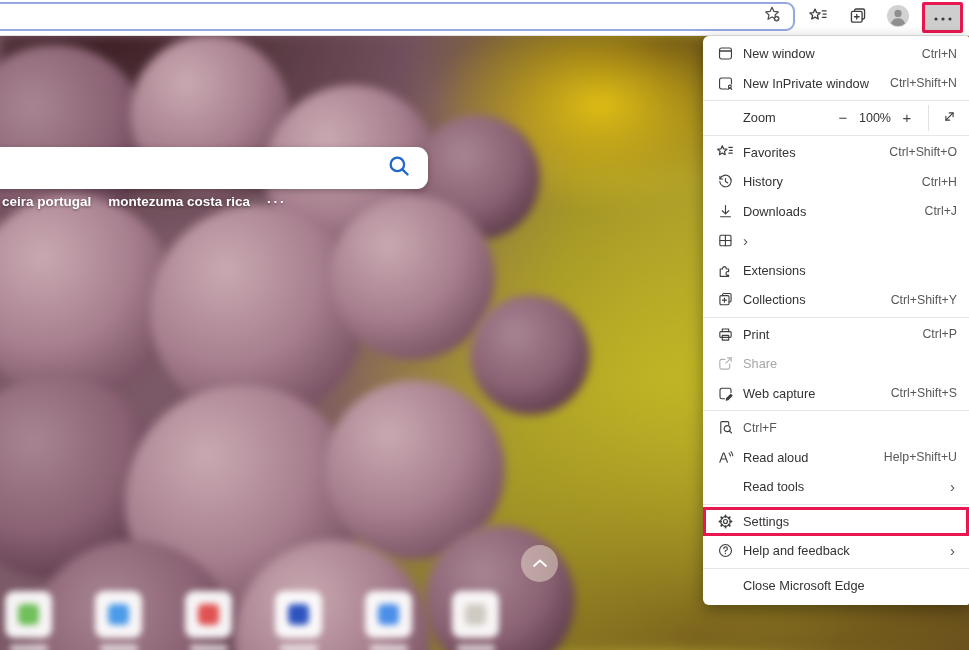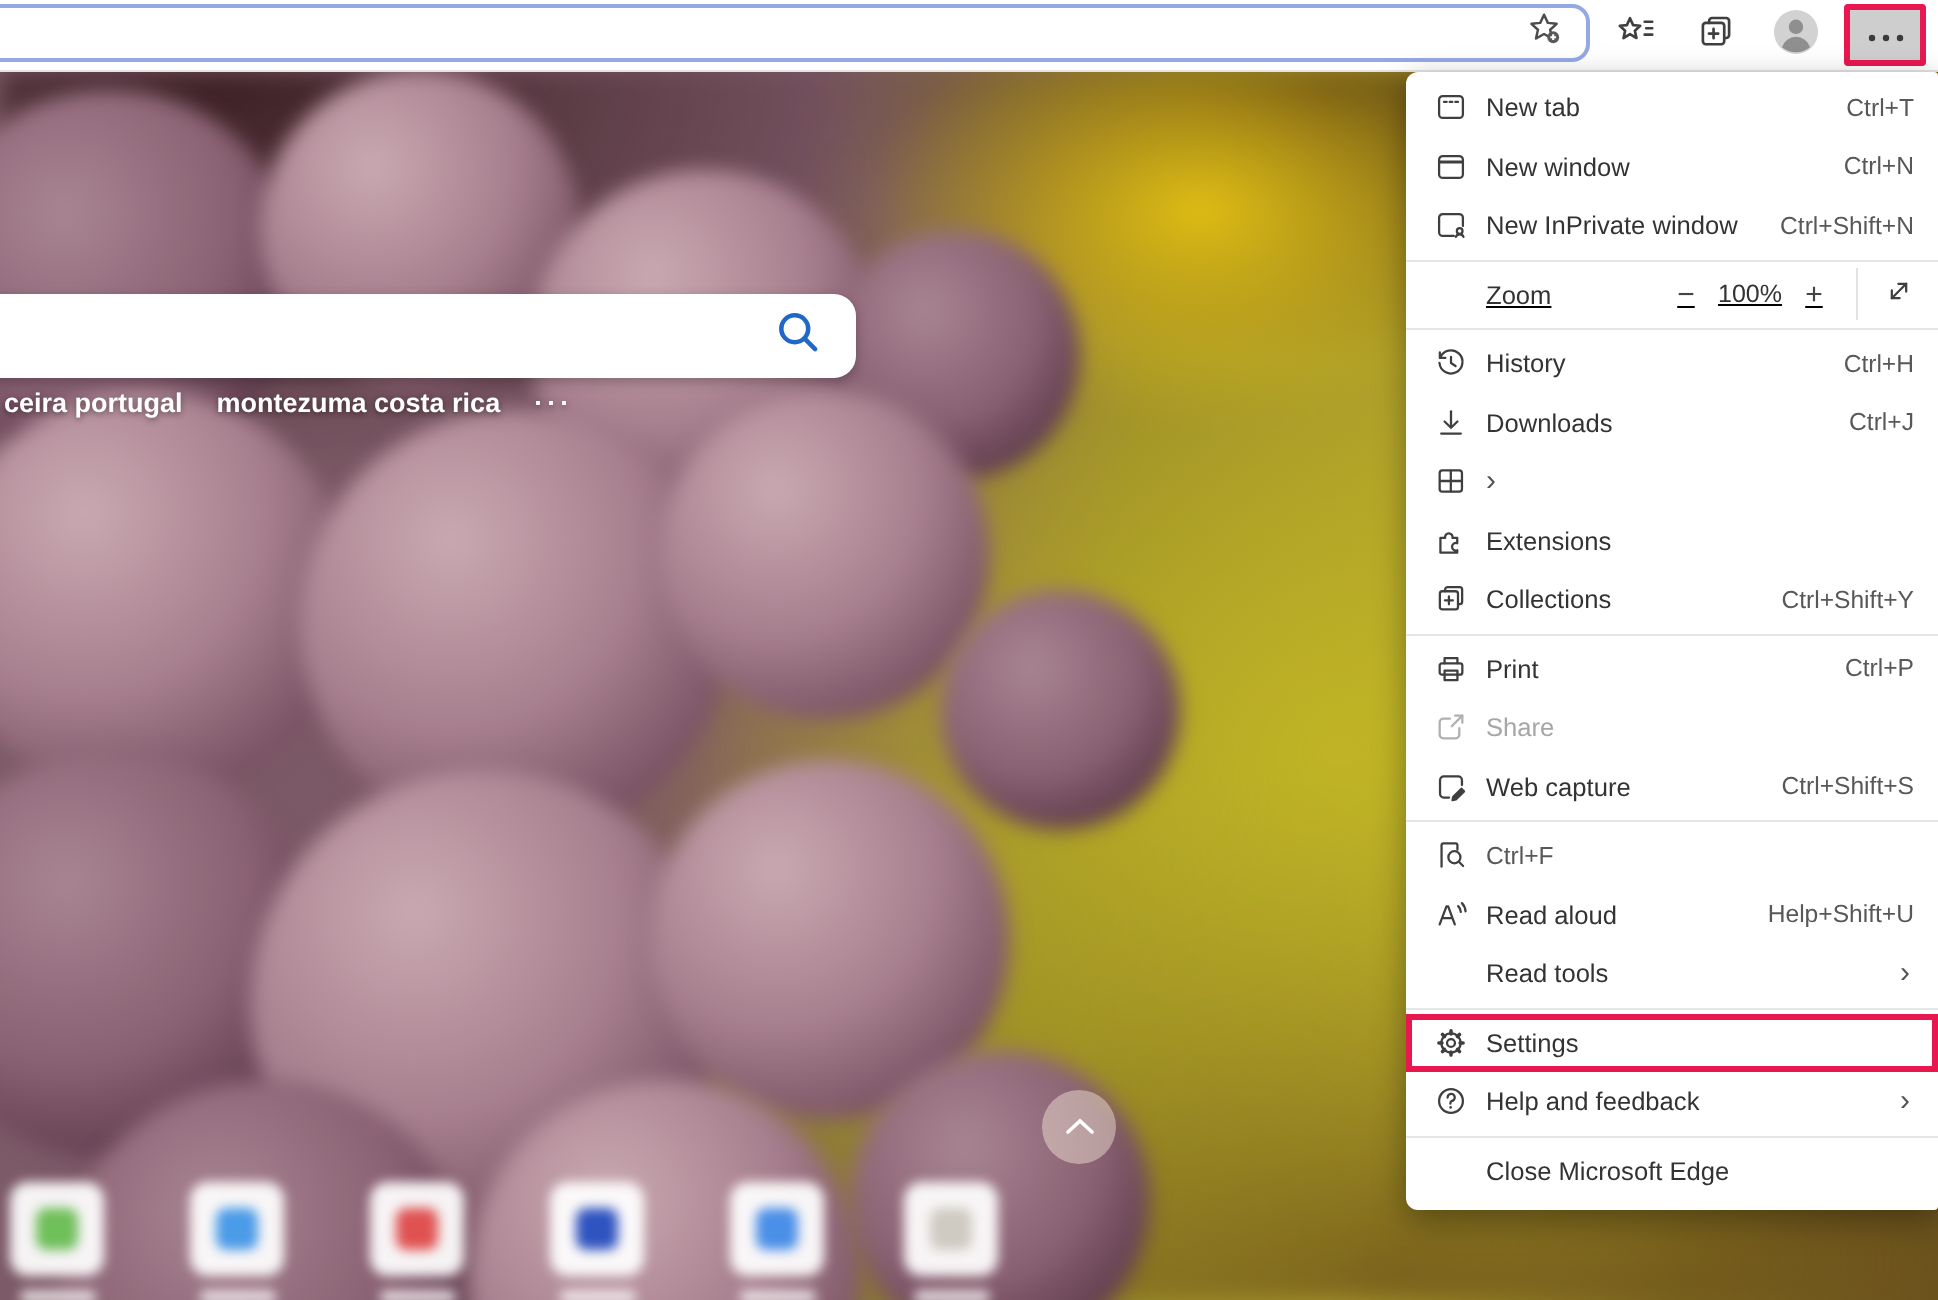--- a/index.html
+++ b/index.html
@@ -50,21 +50,21 @@
   .mi{height:29.5px;display:flex;align-items:center;padding:0 12px 0 13px;cursor:pointer;position:relative;}
   .mi-ico{width:18px;height:18px;flex:0 0 18px;margin-right:9px;display:flex;align-items:center;justify-content:center;}
   .mi-ico.empty{visibility:hidden;}
   .mi-label{font-size:12.8px;color:#333;flex:1 1 auto;white-space:nowrap;}
   .mi-short{font-size:12.3px;color:#585858;white-space:nowrap;}
   .mi-chev{font-size:15px;color:#555;line-height:1;padding-right:2px;}
   .mi.disabled .mi-label{color:#a6a6a6;}
   .mi.disabled svg *{stroke:#b0b0b0 !important;}
   .mi.hl{box-shadow:inset 0 0 0 3px #e8174f;}
   .msep{height:1px;background:#e6e6e6;margin:2px 0;}
-  .zoomrow{padding-right:6px;text-decoration:underline;}
+  .zoomrow{padding-right:6px;}
   .zbtn{border:none;background:transparent;font-size:15px;color:#444;width:26px;cursor:pointer;padding:0;text-align:center;}
   .zval{font-size:12.5px;color:#333;width:38px;text-align:center;}
   .zspacer{flex:1 1 auto;}
   .zdiv{width:1px;height:26px;background:#e2e2e2;margin:0 6px 0 8px;}
   .zfull{border:none;background:transparent;cursor:pointer;width:28px;display:flex;align-items:center;justify-content:center;padding:0;}
 </style>
 </head>
 <body>
 
 <div class="stage">
@@ -164,30 +164,20 @@
         </div>
         <div class="tlabel" style="left: 370px;"></div>
         <div class="tile" style="left: 452px;">
           <div class="dot" style="background: rgb(207, 202, 194);"></div>
         </div>
         <div class="tlabel" style="left: 457px;"></div>
       </div>
   </div>
 
   <div class="menu" id="menu">
-      <div class="mi">
-        <span class="mi-ico">
-          <svg width="17" height="17" viewBox="0 0 18 18" fill="none" stroke="#3f3f3f" stroke-width="1.2" stroke-linecap="round" stroke-linejoin="round">
-            <rect x="2.7" y="3.2" width="12.6" height="11.6" rx="2"></rect>
-            <path d="M5.3 6.3h1.4M8.3 6.3h1.4M11.3 6.3h1.4"></path>
-          </svg>
-        </span>
-        <span class="mi-label">New tab</span>
-        <span class="mi-short">Ctrl+T</span>
-      </div>
       <div class="mi">
         <span class="mi-ico">
           <svg width="17" height="17" viewBox="0 0 18 18" fill="none" stroke="#3f3f3f" stroke-width="1.2" stroke-linecap="round" stroke-linejoin="round">
             <rect x="2.7" y="3.2" width="12.6" height="11.6" rx="2"></rect>
             <path d="M2.9 6.3h12.2" stroke-width="1.6"></path>
           </svg>
         </span>
         <span class="mi-label">New window</span>
         <span class="mi-short">Ctrl+N</span>
       </div>
@@ -215,20 +205,30 @@
           <span><svg width="17" height="17" viewBox="0 0 18 18" fill="none" stroke="#3f3f3f" stroke-width="1.2" stroke-linecap="round" stroke-linejoin="round">
               <path d="M5.2 12.8 12.8 5.2"></path>
               <path d="M8.7 5.2h4.1v4.1"></path>
               <path d="M9.3 12.8H5.2V8.7"></path>
             </svg></span>
         </button>
       </div>
       <div class="msep"></div>
       <div class="mi">
         <span class="mi-ico">
+          <svg width="18" height="18" viewBox="0 0 18 18" fill="none" stroke="#3f3f3f" stroke-width="1.2" stroke-linecap="round" stroke-linejoin="round">
+            <path d="M6.3 2.8 7.7 5.9l3.2.3-2.4 2.2.7 3.3-2.9-1.7-2.9 1.7.7-3.3L1.7 6.2l3.2-.3z"></path>
+            <path d="M12.9 4.4h3.4M13.6 7.3h2.7M12.9 10.2h3.4"></path>
+          </svg>
+        </span>
+        <span class="mi-label">Favorites</span>
+        <span class="mi-short">Ctrl+Shift+O</span>
+      </div>
+      <div class="mi">
+        <span class="mi-ico">
           <svg width="17" height="17" viewBox="0 0 18 18" fill="none" stroke="#3f3f3f" stroke-width="1.2" stroke-linecap="round" stroke-linejoin="round">
             <path d="M3.3 6.2A6.1 6.1 0 1 1 2.9 9"></path>
             <path d="M3.1 3.4v2.9h2.9"></path>
             <path d="M9 5.8V9l2.4 1.6"></path>
           </svg>
         </span>
         <span class="mi-label">History</span>
         <span class="mi-short">Ctrl+H</span>
       </div>
       <div class="mi">

